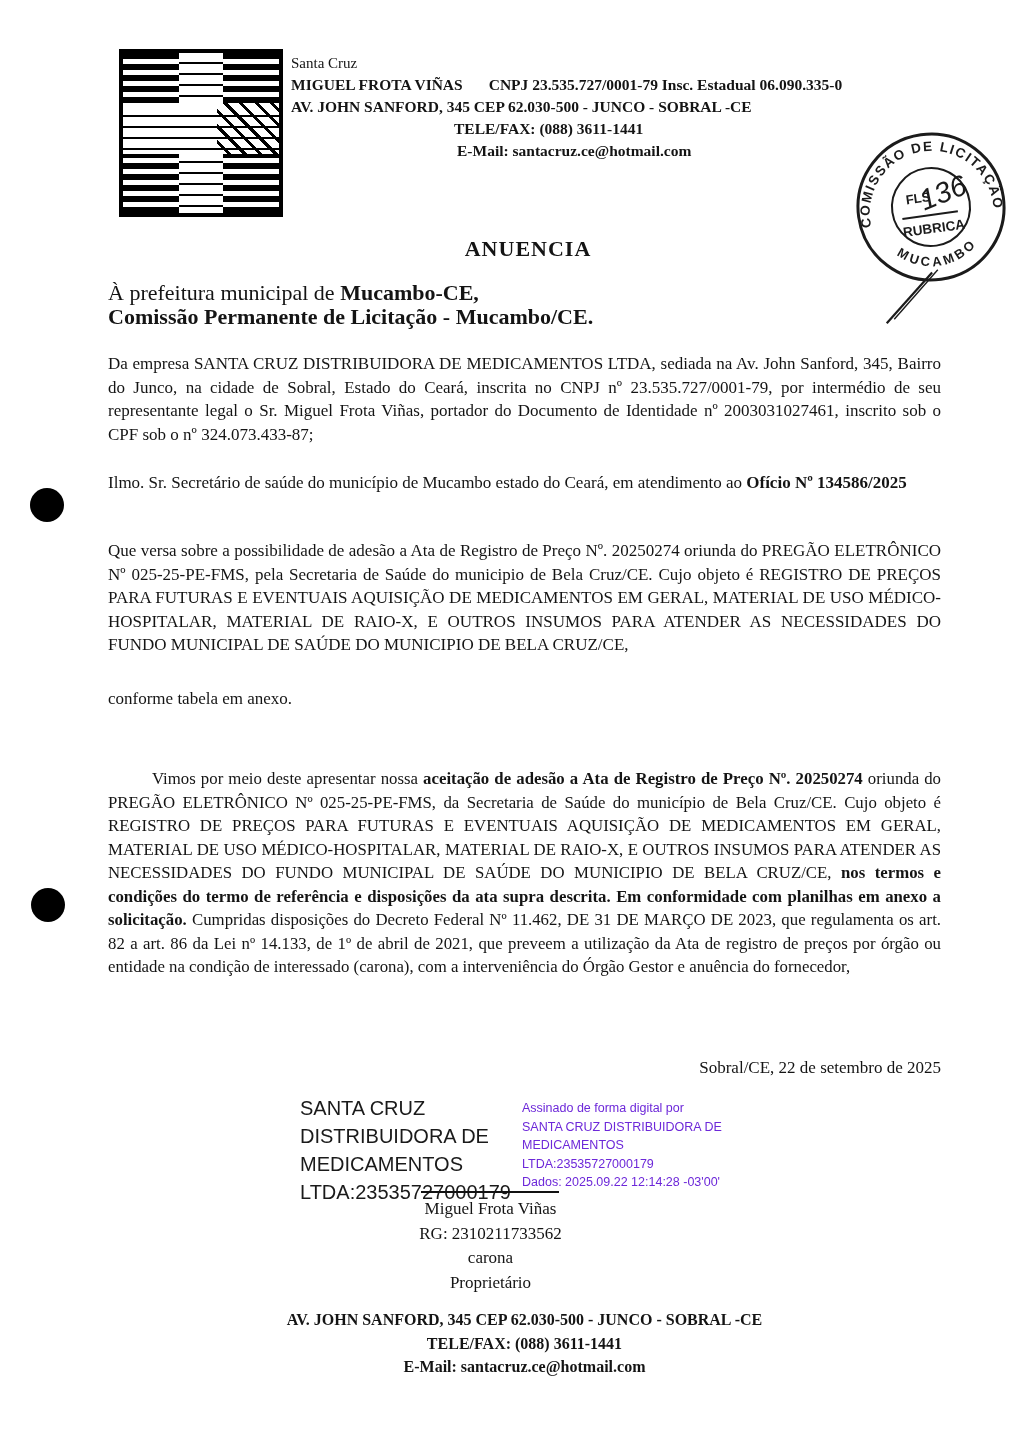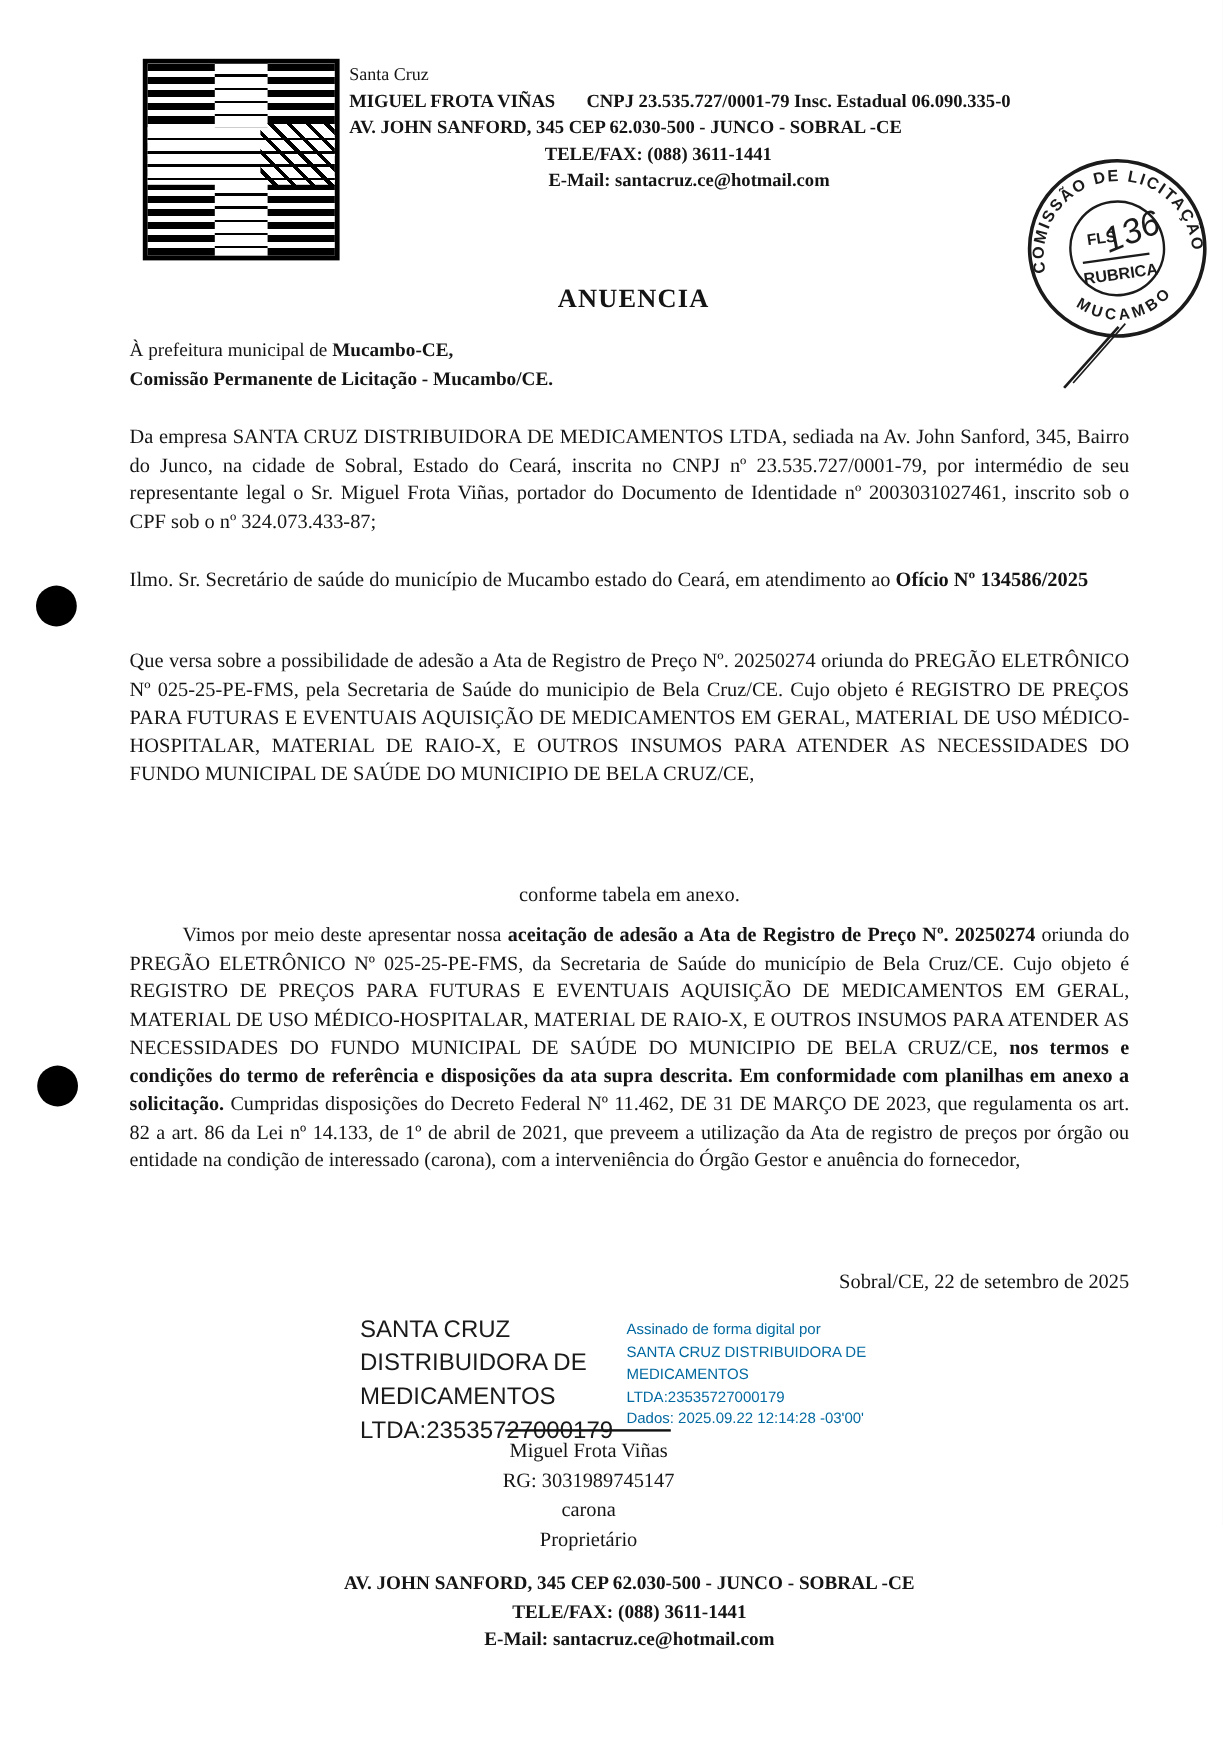--- a/index.html
+++ b/index.html
@@ -26,32 +26,32 @@
   .phone-line{font-weight:bold;font-size:15.5px;padding-left:163px;}
   .email-line{font-weight:bold;font-size:15.5px;padding-left:166px;}
   
   .stamp{position:absolute;left:843px;top:112px;}
   .stamp text{font-family:"Liberation Sans",sans-serif;fill:#1b1b1b;}
   
   .title{position:absolute;left:108px;top:236px;width:840px;text-align:center;
     font-weight:bold;font-size:22px;letter-spacing:1px;}
   .block{position:absolute;left:108px;width:833px;font-size:17px;line-height:23.5px;}
   .just{text-align:justify;font-family:Liberation Serif, serif;}
-  .recipient{top:281px;font-size:16px;}
+  .recipient{top:281px;font-size:22px;}
   .p-company{top:352px;}
   .p-secretary{top:471px;}
   .p-subject{top:539px;}
-  .p-annex{top:734px;text-align:center;}
+  .p-annex{top:687px;}
   .p-acceptance{top:767px;text-indent:44px;font-size:16.8px;}
   .date-line{top:1056px;text-align:right;}
   
   .sig-cert{position:absolute;left:300px;top:1094px;width:215px;
     font-family:"Liberation Sans",sans-serif;font-size:20px;line-height:28px;color:#1a1a1a;}
   .sig-details{position:absolute;left:522px;top:1099px;width:250px;
-    font-family:"Liberation Sans",sans-serif;font-size:12.5px;line-height:18.5px;color:#0369a1;}
+    font-family:"Liberation Sans",sans-serif;font-size:12.5px;line-height:18.5px;color:#6d28d9;}
   .sig-rule{position:absolute;left:421px;top:1191px;width:138px;border-top:2px solid #111;}
   .signer{position:absolute;left:338px;top:1197px;width:305px;text-align:center;
     font-size:17px;line-height:24.5px;}
   
   .page-footer{position:absolute;left:108px;top:1308px;width:833px;text-align:center;
     font-weight:bold;font-size:16px;line-height:23.5px;}
   
   .punch-dot{position:absolute;width:34px;height:34px;border-radius:50%;background:#000;}
   .dot1{left:30px;top:488px;}
   .dot2{left:31px;top:888px;}
@@ -126,21 +126,21 @@
       <div>Assinado de forma digital por</div>
       <div>SANTA CRUZ DISTRIBUIDORA DE</div>
       <div>MEDICAMENTOS</div>
       <div>LTDA:23535727000179</div>
       <div>Dados: 2025.09.22 12:14:28 -03'00'</div>
     </div>
   <div class="sig-rule"></div>
 
   <div class="signer">
     <div>Miguel Frota Viñas</div>
-    <div>RG: 3031989745147</div>
+    <div>RG: 2310211733562</div>
     <div>carona</div>
     <div>Proprietário</div>
   </div>
 
   <div class="page-footer">
     <div>AV. JOHN SANFORD, 345 CEP 62.030-500 - JUNCO - SOBRAL -CE</div>
     <div>TELE/FAX: (088) 3611-1441</div>
     <div>E-Mail: santacruz.ce@hotmail.com</div>
   </div>
 

